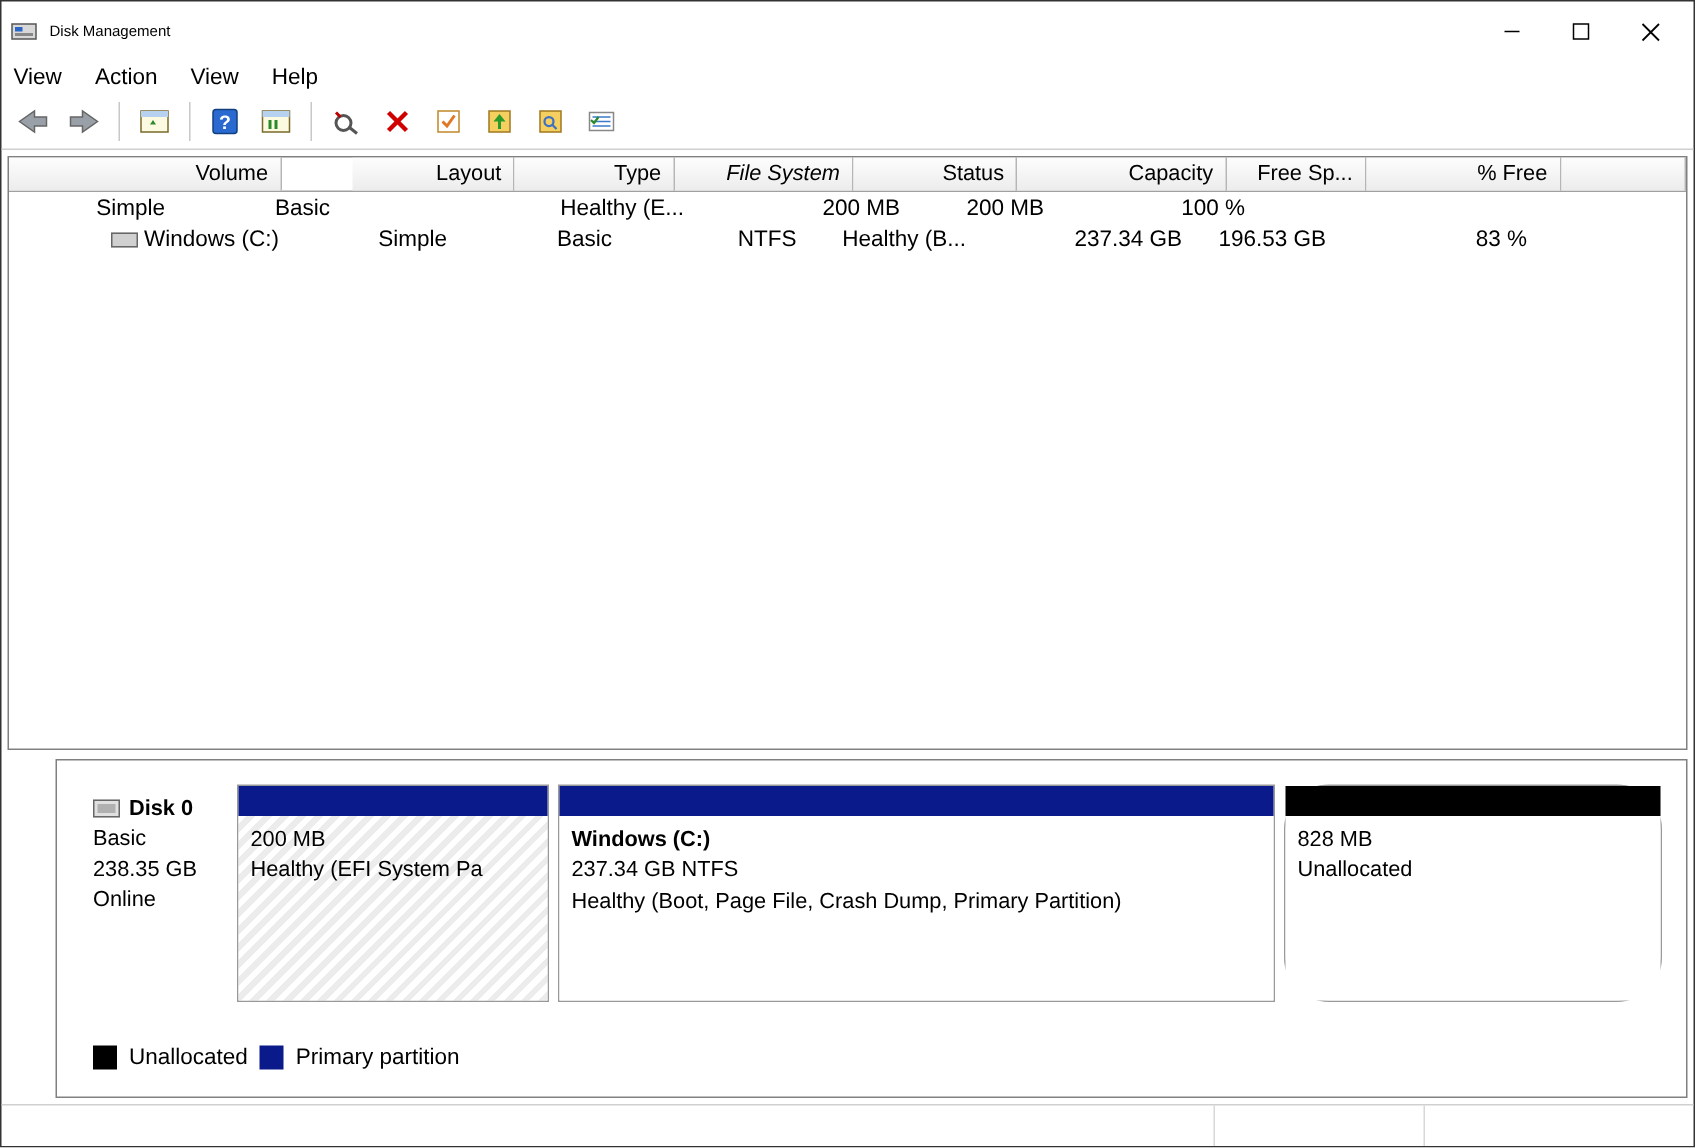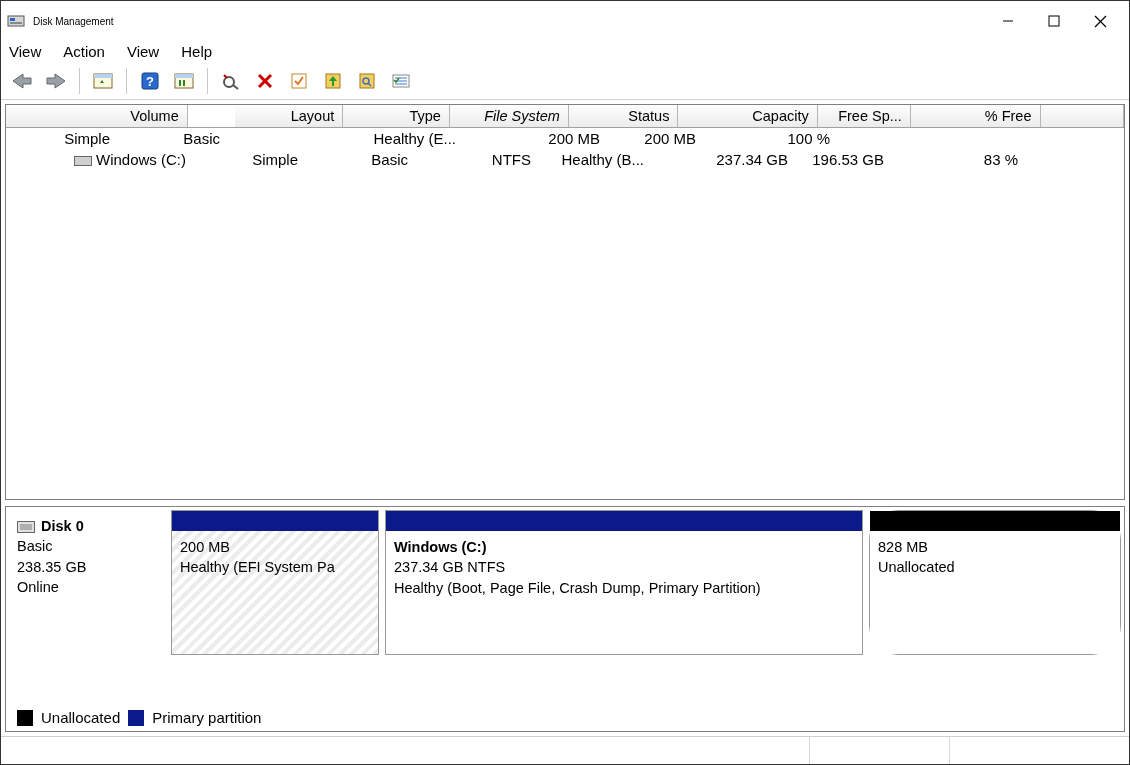--- a/index.html
+++ b/index.html
@@ -109,24 +109,25 @@
     width: 18px; height: 10px;
     vertical-align: middle;
     margin-right: 4px;
   }
   .vol-icon.efi { background: #2a65c8; border: 1px solid #104080; }
   .vol-icon.win { background: #d0d0d0; border: 1px solid #666; }
 
   .lower-pane {
     margin-top: 6px;
     border: 1px solid #808080;
-    padding: 3px;
+    padding: 16px;
     height: 226px;
     display: flex;
     flex-direction: column;
+    margin-left: 32px;
   }
   .disk-row {
     flex: 1;
     display: flex;
     gap: 6px;
   }
   .disk-label {
     width: 160px;
     padding: 6px 8px;
     font-size: 14.5px;

